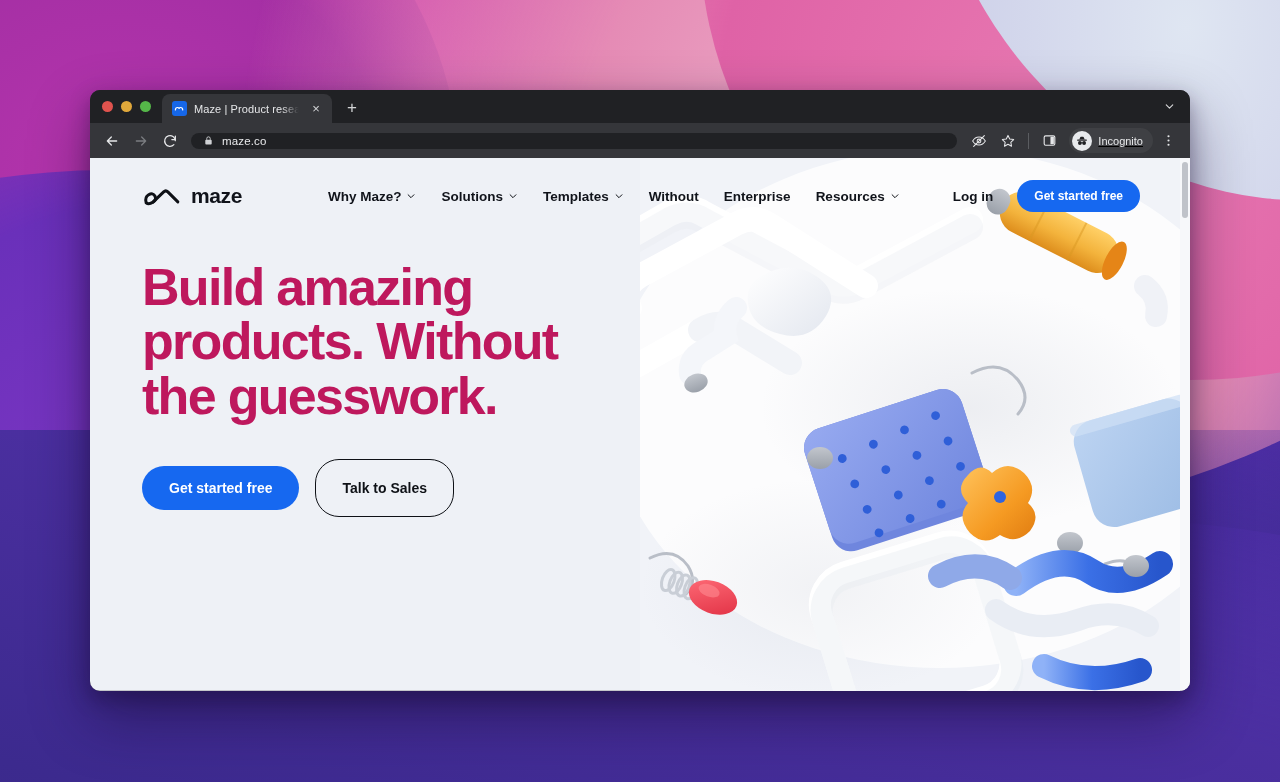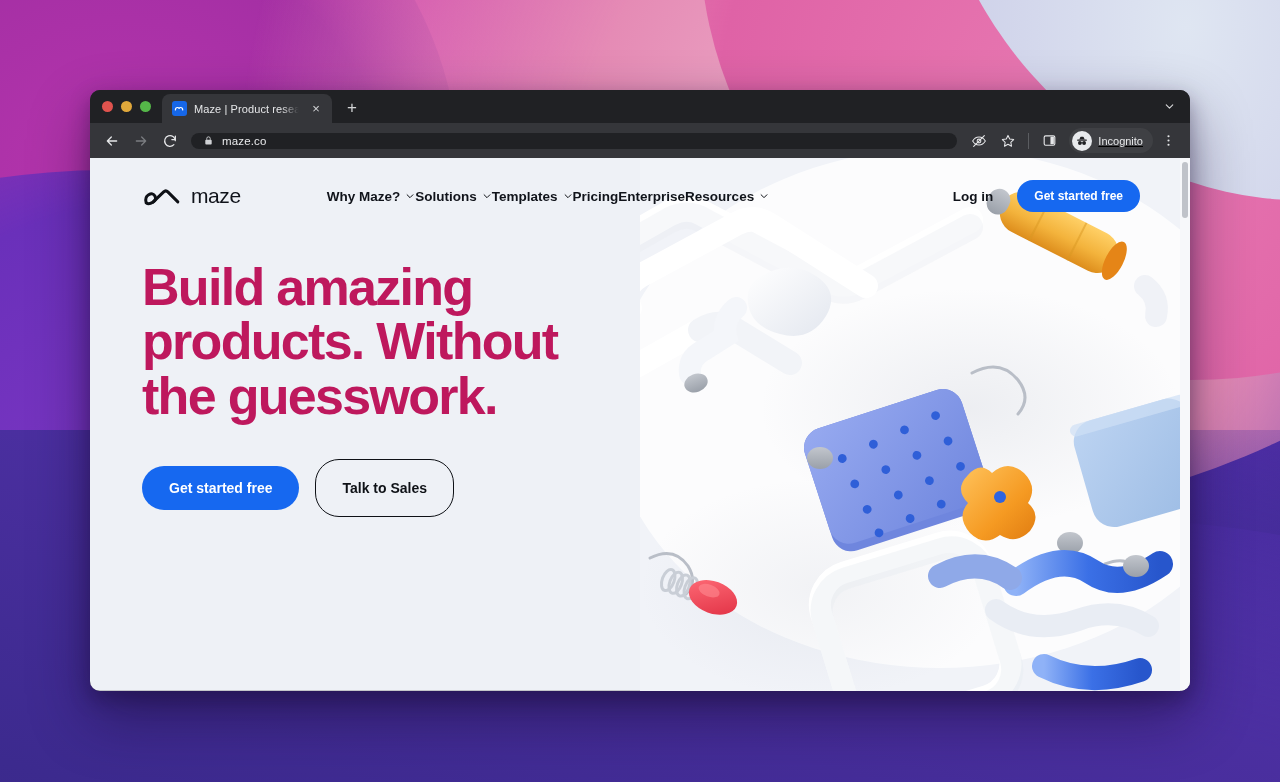--- a/index.html
+++ b/index.html
@@ -117,22 +117,22 @@
     position:relative; height:533px; background:#eef1f6; overflow:hidden;
   }
   .page { position:absolute; inset:0 10px 0 0; overflow:hidden; }
 
   
   .site-nav {
     position:relative; z-index:5; height:76px; display:flex; align-items:center;
     padding:0 40px 0 52px;
   }
   .brand { display:flex; align-items:center; gap:9px; }
-  .brand-word { font-size:21px; font-weight:400; color:#10131a; letter-spacing:-.4px; }
-  .nav-links { display:flex; align-items:center; margin-left:86px; }
+  .brand-word { font-size:21px; font-weight:700; color:#10131a; letter-spacing:-.4px; }
+  .nav-links { display:flex; align-items:center; gap:25px; margin-left:86px; }
   .nav-link {
     display:flex; align-items:center; gap:5px;
     font-size:13.5px; font-weight:600; color:#10131a; white-space:nowrap;
   }
   .chev { display:inline-block; }
   .nav-right { margin-left:auto; display:flex; align-items:center; gap:24px; }
   .login { font-size:13.5px; font-weight:600; color:#10131a; }
   .btn-cta {
     background:#1668f0; color:#fff; font-size:12px; font-weight:700;
     border-radius:20px; padding:9px 17px; white-space:nowrap;
@@ -480,21 +480,21 @@
             </div>
             <div class="nav-link">
               <span>Templates</span>
               <span class="chev">
                 <svg width="10" height="10" viewBox="0 0 24 24" aria-hidden="true">
                   <path d="M5 9l7 7 7-7" fill="none" stroke="#0e1116" stroke-width="2.4" stroke-linecap="round" stroke-linejoin="round"></path>
                 </svg>
               </span>
             </div>
             <div class="nav-link">
-              <span>Pricing</span>
+              <span>Without</span>
             </div>
             <div class="nav-link">
               <span>Enterprise</span>
             </div>
             <div class="nav-link">
               <span>Resources</span>
               <span class="chev">
                 <svg width="10" height="10" viewBox="0 0 24 24" aria-hidden="true">
                   <path d="M5 9l7 7 7-7" fill="none" stroke="#0e1116" stroke-width="2.4" stroke-linecap="round" stroke-linejoin="round"></path>
                 </svg>

